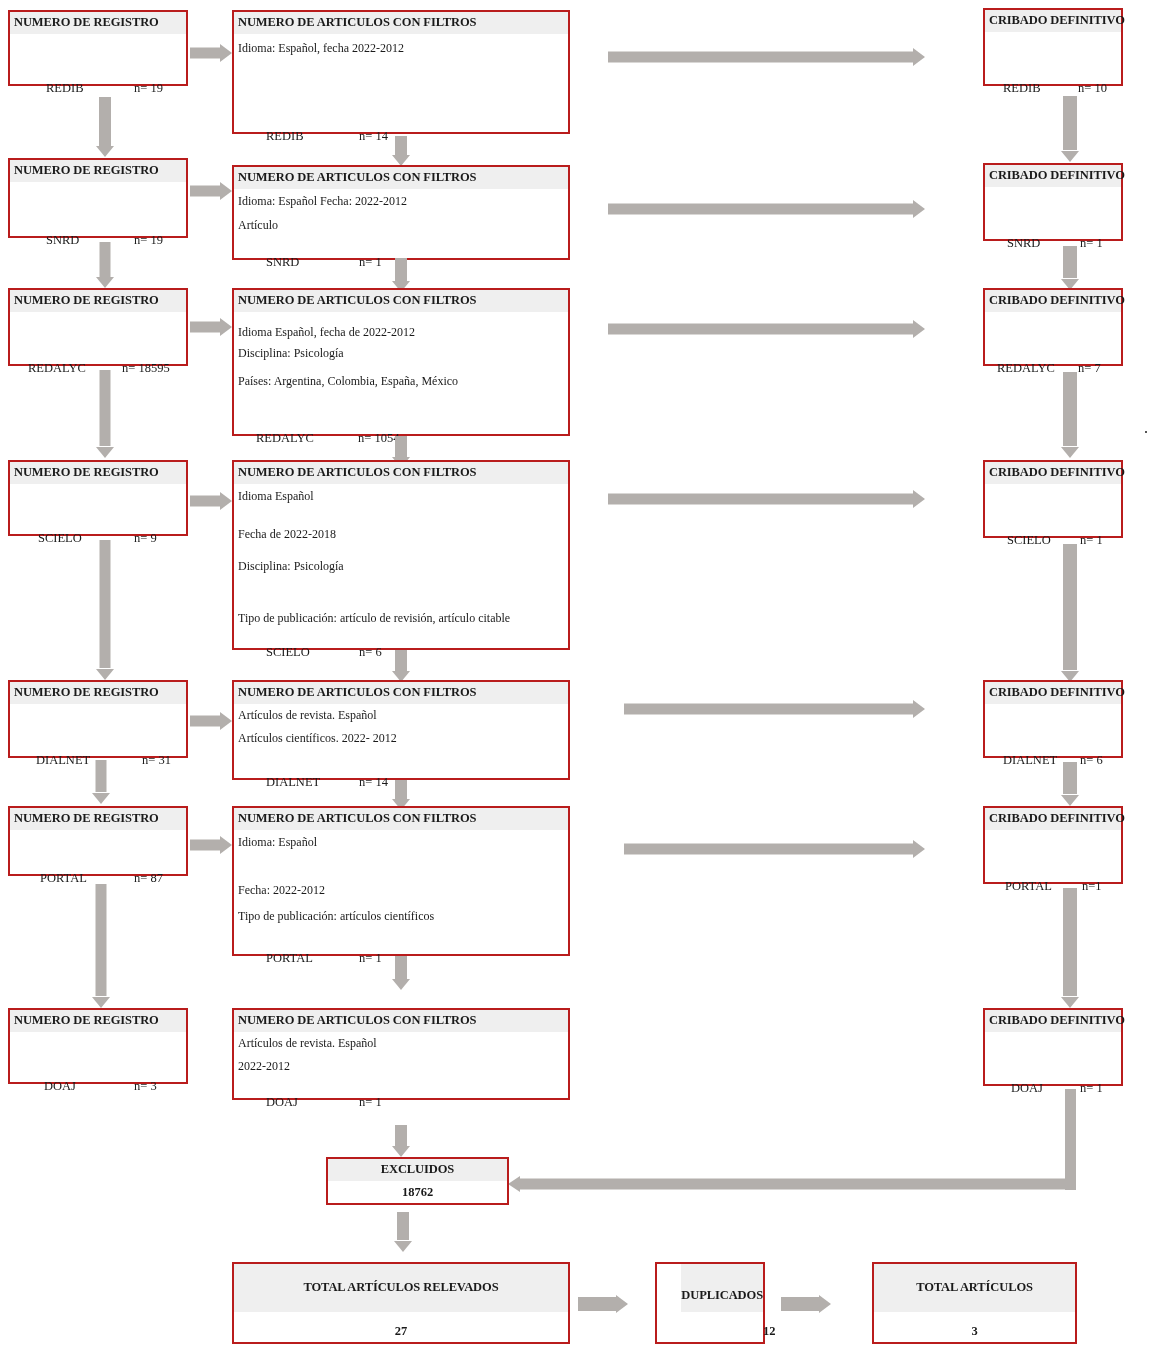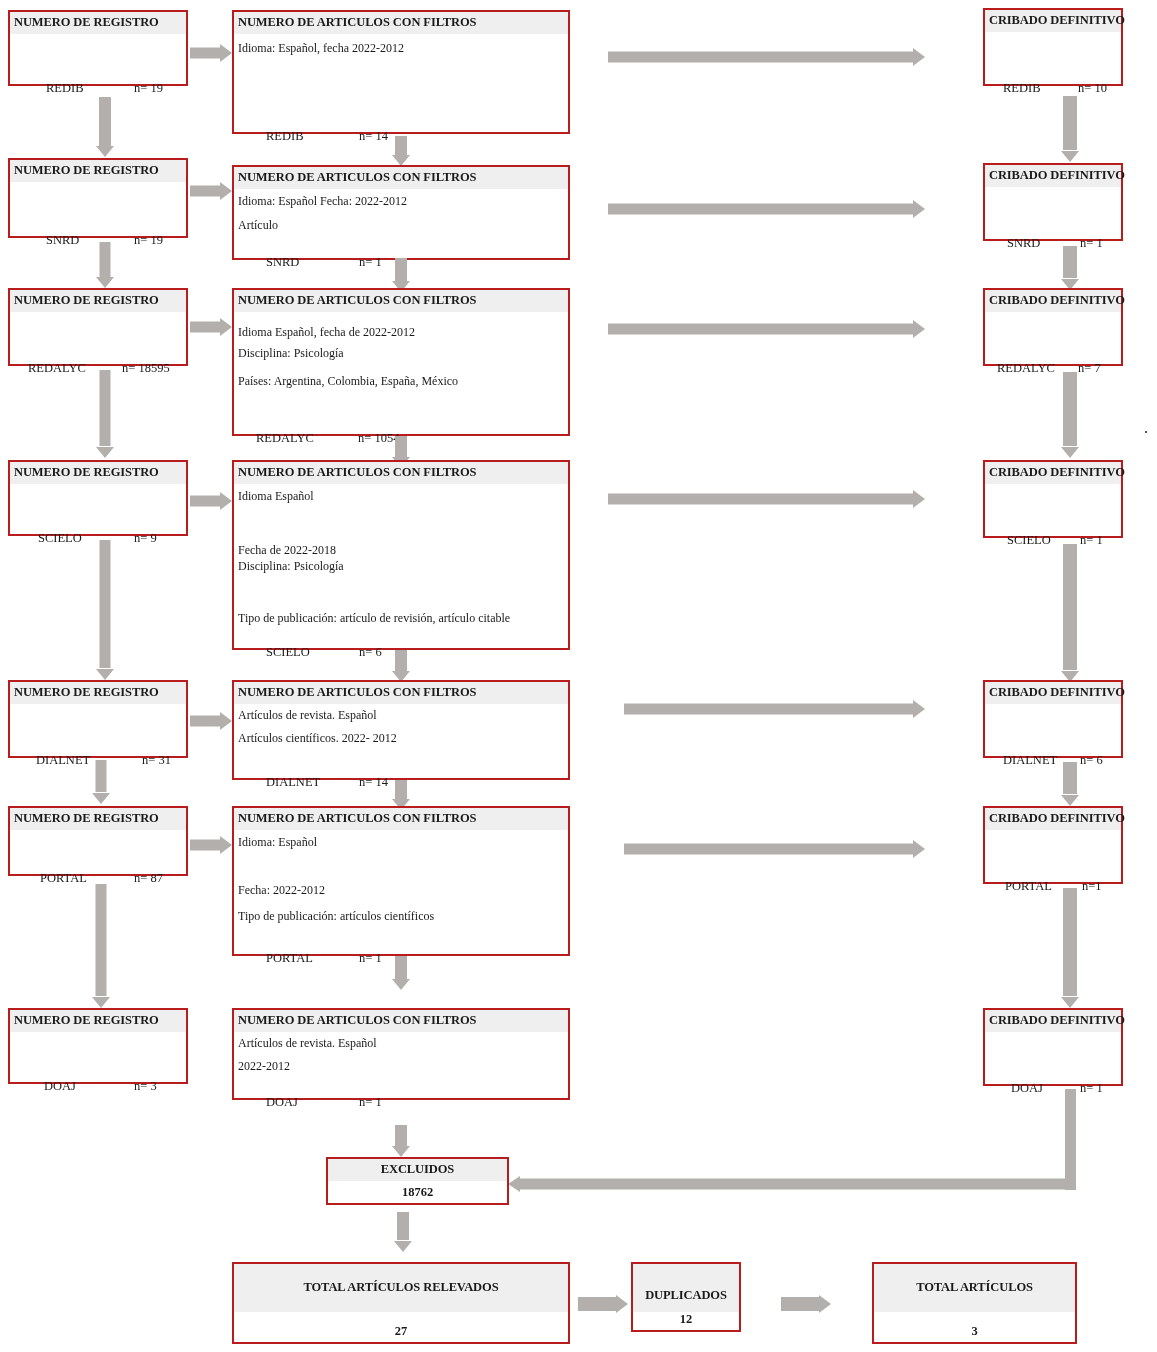--- a/index.html
+++ b/index.html
@@ -325,21 +325,21 @@
 
   <div class="ar-right" style="position:absolute; left:190px; top:492px; width:42px; height:18px;">
     <div class="shaft" style="width:32px; height:11px;"></div>
     <div class="head"></div>
   </div>
 
   <div class="box" style="left:232px; top:460px; width:338px; height:190px;">
     <div class="box-head">NUMERO DE ARTICULOS CON FILTROS</div>
     <div class="box-body">
       <div class="filter-line" style="top:6px;">Idioma Español</div>
-      <div class="filter-line" style="top:60px;">Fecha de 2022-2018</div>
+      <div class="filter-line" style="top:44px;">Fecha de 2022-2018</div>
       <div class="filter-line" style="top:76px;">Disciplina: Psicología</div>
       <div class="filter-line" style="top:128px;">Tipo de publicación: artículo de revisión, artículo citable</div>
       <div class="foot">
         <span class="lbl" style="left:32px;">SCIELO</span>
         <span class="num" style="left:125px;">n= 6</span>
       </div>
     </div>
   </div>
 
   <div class="ar-right" style="position:absolute; left:608px; top:490px; width:317px; height:18px;">
@@ -541,21 +541,21 @@
     <div class="box-body">
       <div class="val">27</div>
     </div>
   </div>
 
   <div class="ar-right" style="position:absolute; left:578px; top:1293px; width:50px; height:22px;">
     <div class="shaft" style="width:38px; height:14px;"></div>
     <div class="head"></div>
   </div>
 
-  <div class="box centered" style="left:631px; top:1262px; width:110px; height:70px;">
+  <div class="box centered" style="left:655px; top:1262px; width:110px; height:82px;align-items:flex-end;">
     <div class="box-head" style="padding-top:24px; padding-bottom:8px;">DUPLICADOS</div>
     <div class="box-body">
       <div class="val">12</div>
     </div>
   </div>
 
   <div class="ar-right" style="position:absolute; left:781px; top:1293px; width:50px; height:22px;">
     <div class="shaft" style="width:38px; height:14px;"></div>
     <div class="head"></div>
   </div>

